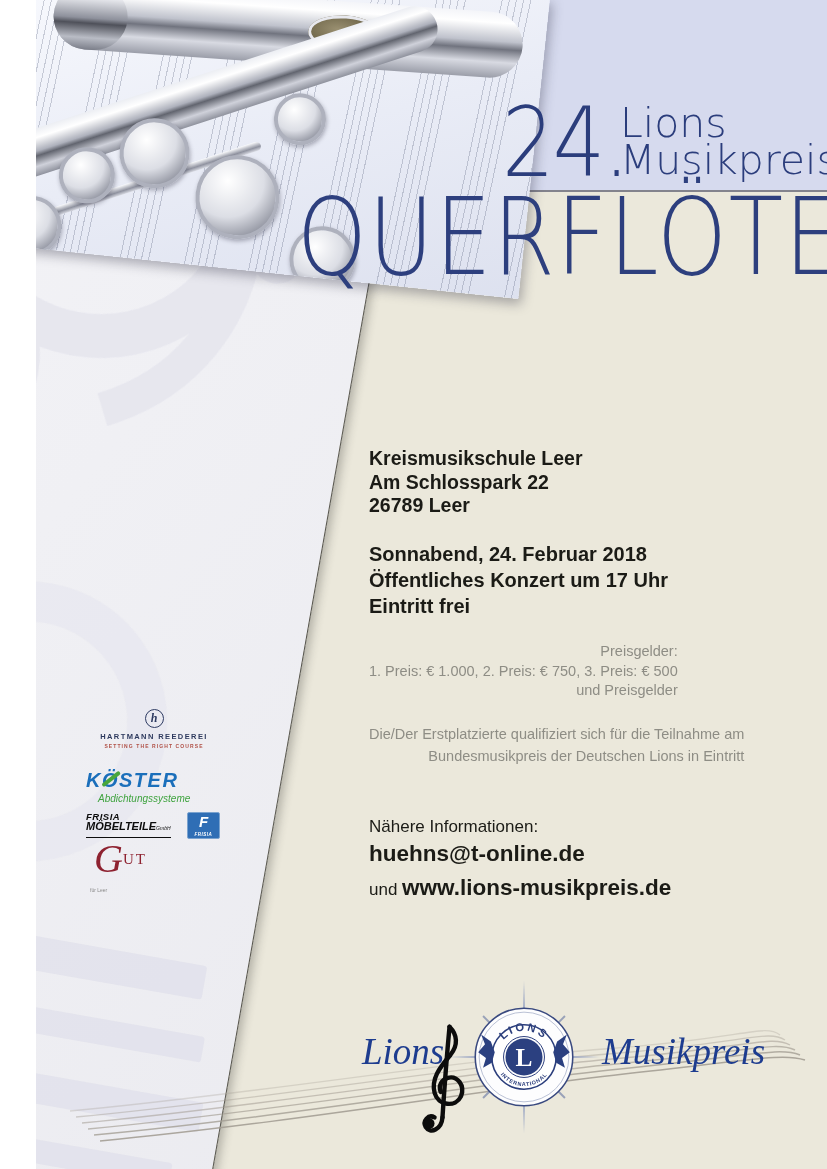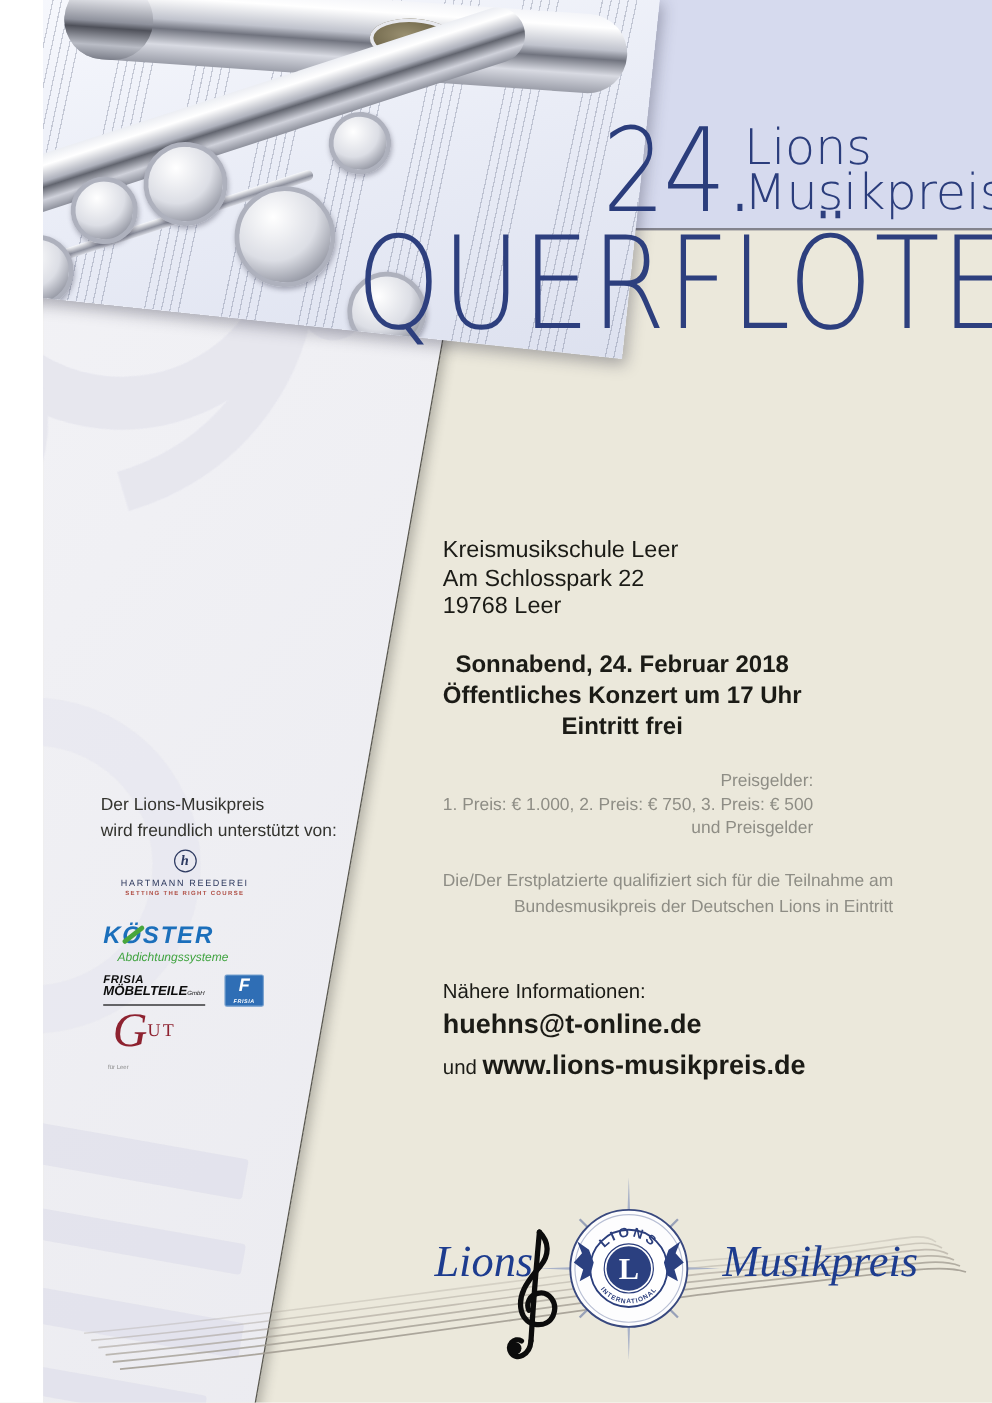--- a/index.html
+++ b/index.html
@@ -51,38 +51,38 @@
     font-family:"DejaVu Sans","Liberation Sans",sans-serif;font-weight:200;}
   .tstack .l1{font-size:41px;line-height:37px;display:block;}
   .tstack .l2{font-size:41px;line-height:37px;display:block;}
   .querfloete{position:absolute;left:261px;top:184px;font-size:107px;line-height:1;
     font-weight:200;color:#2d3f7e;letter-spacing:2px;transform:scaleX(.83);transform-origin:left top;
     z-index:4;font-family:"DejaVu Sans","Liberation Sans",sans-serif;white-space:nowrap;}
 
   
   .rc{position:absolute;left:333px;z-index:3;color:#1b1b16;}
   .subtitle{top:375px;font-size:23px;font-weight:700;}
-  .venue{top:447px;font-size:19.5px;font-weight:400;line-height:23.5px;}
-  .event{top:541px;font-size:20px;font-weight:700;line-height:26px;text-align:center;}
+  .venue{top:447px;font-size:19.5px;font-weight:700;line-height:23.5px;}
+  .event{top:541px;font-size:20px;font-weight:700;line-height:26px;}
   .gray{color:#8e8d85;font-weight:400;text-align:right;}
   .prizes{top:642px;font-size:14.5px;line-height:19.5px;}
   .qual{top:724px;font-size:14.5px;line-height:21.5px;}
   .info-h{top:817px;font-size:17px;font-weight:400;}
   .email{top:841px;font-size:22.5px;font-weight:700;}
   .undurl{top:875px;font-size:17px;font-weight:400;}
   .undurl b{font-size:22.5px;font-weight:700;}
 
   
   .sp{position:absolute;z-index:3;}
   .sp-head{left:48px;top:661px;font-size:14.5px;line-height:21.5px;color:#33332e;}
   .hartmann{left:48px;top:708px;width:140px;text-align:center;}
   .h-circ{display:inline-block;width:17px;height:17px;border:1.5px solid #2d3a61;border-radius:50%;
     color:#2d3a61;font-family:"Liberation Serif",serif;font-style:italic;font-weight:700;
     font-size:12px;line-height:16px;}
-  .h-name{font-size:7.5px;letter-spacing:1.4px;color:#2e3a5e;font-weight:400;margin-top:4px;}
+  .h-name{font-size:7.5px;letter-spacing:1.4px;color:#2e3a5e;font-weight:700;margin-top:4px;}
   .h-tag{font-size:5px;letter-spacing:1.1px;color:#b05046;font-weight:700;margin-top:2px;}
   .koester{left:50px;top:769px;}
   .k-name{font-size:20px;font-weight:800;color:#1b6fbb;letter-spacing:1.5px;font-style:italic;}
   .k-o{position:relative;display:inline-block;}
   .k-slash{position:absolute;left:-2px;top:8px;width:22px;height:3.5px;background:#49a63c;
     transform:rotate(-38deg);border-radius:2px;}
   .k-tag{font-size:10px;font-style:italic;color:#3fa33f;margin:1px 0 0 12px;}
   .frisia{left:50px;top:812px;}
   .f-text{display:inline-block;vertical-align:top;color:#0d0d0d;font-style:italic;
     border-bottom:1.5px solid #0d0d0d;padding-bottom:3px;}
@@ -165,21 +165,21 @@
   <div class="tstack">
     <span class="l1">Lions</span>
     <span class="l2">Musikpreis</span>
   </div>
   <div class="querfloete">QUERFLÖTE</div>
 
 
   <div class="rc venue">
     <div>Kreismusikschule Leer</div>
     <div>Am Schlosspark 22</div>
-    <div>19768 Leer</div>
+    <div>26789 Leer</div>
   </div>
 
   <div class="rc event">
     <div>Sonnabend, 24. Februar 2018</div>
     <div>Öffentliches Konzert um 17 Uhr</div>
     <div>Eintritt frei</div>
   </div>
 
   <div class="rc gray prizes">
     <div>Preisgelder:</div>
@@ -192,24 +192,20 @@
     <div>Bundesmusikpreis der Deutschen Lions in Eintritt</div>
   </div>
 
   <div class="rc info-h">Nähere Informationen:</div>
   <div class="rc email">huehns@t-online.de</div>
   <div class="rc undurl">
     <span>und</span>
     <b>www.lions-musikpreis.de</b>
   </div>
 
-  <div class="sp sp-head">
-    <div>Der Lions-Musikpreis</div>
-    <div>wird freundlich unterstützt von:</div>
-  </div>
 
   <div class="sp hartmann">
     <span class="h-circ">h</span>
     <div class="h-name">HARTMANN REEDEREI</div>
     <div class="h-tag">SETTING THE RIGHT COURSE</div>
   </div>
 
   <div class="sp koester">
     <span class="k-name"><span>K</span><span class="k-o"><span>Ö</span><span class="k-slash"></span></span><span>STER</span></span>
     <div class="k-tag">Abdichtungssysteme</div>

